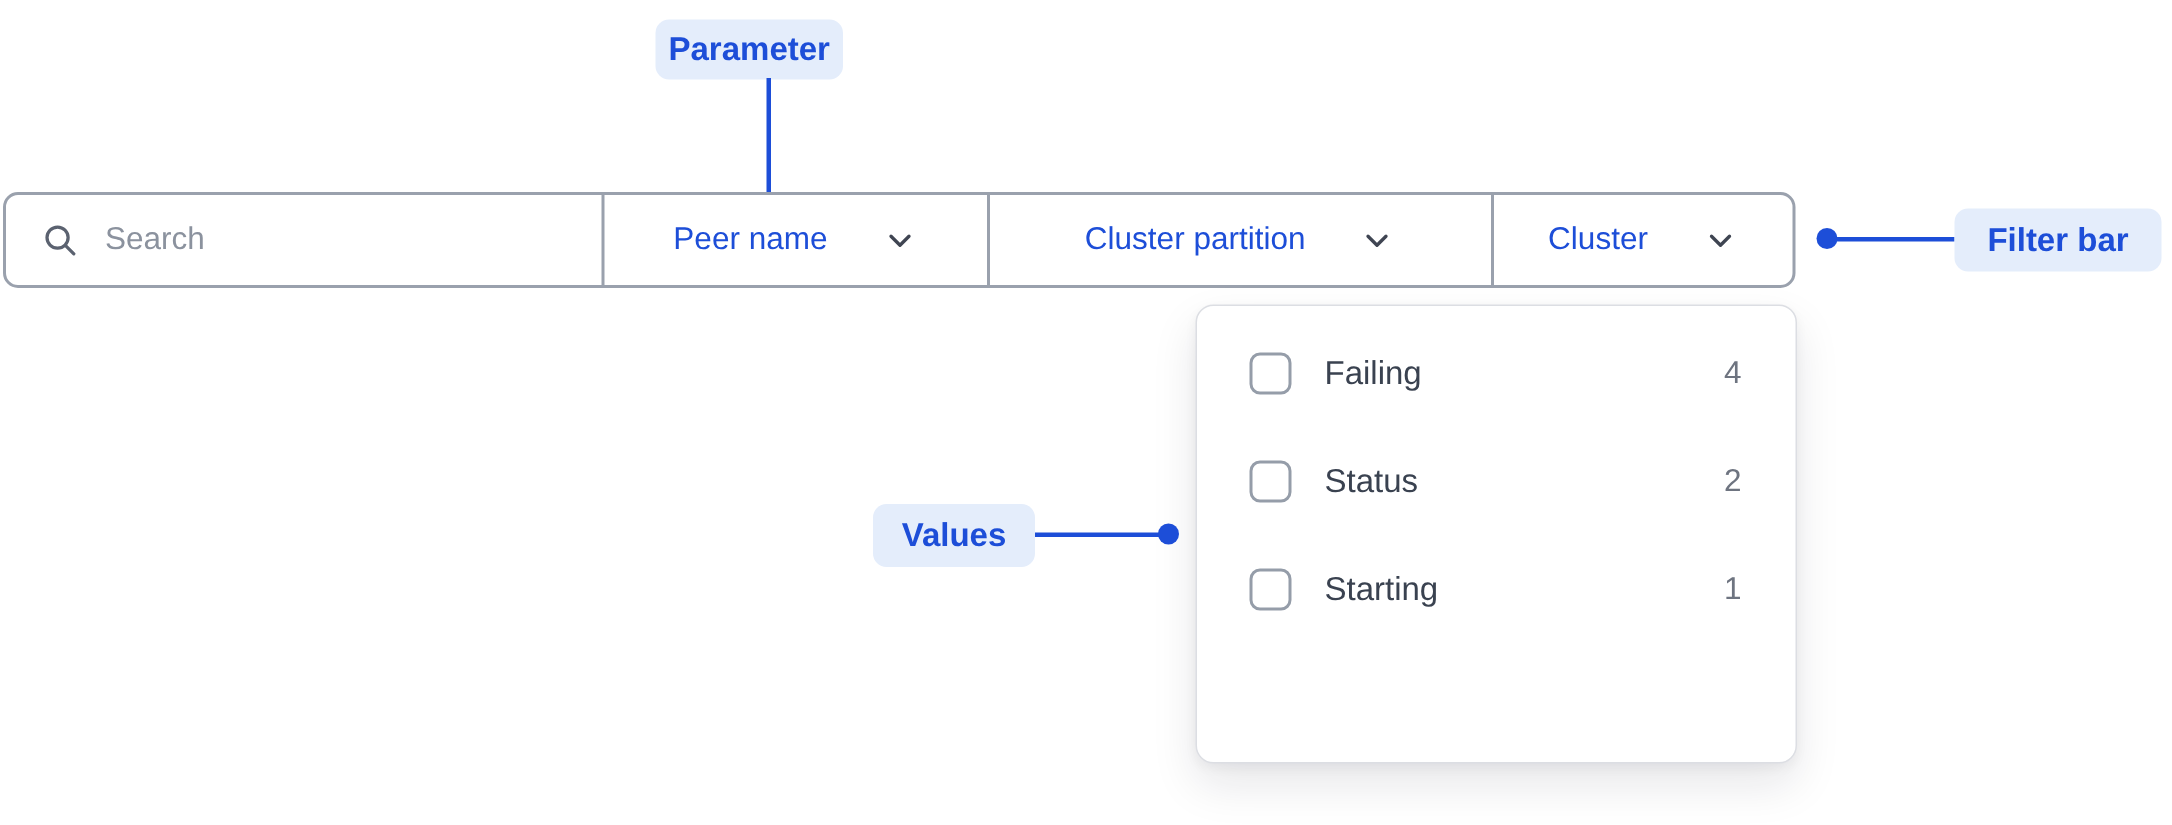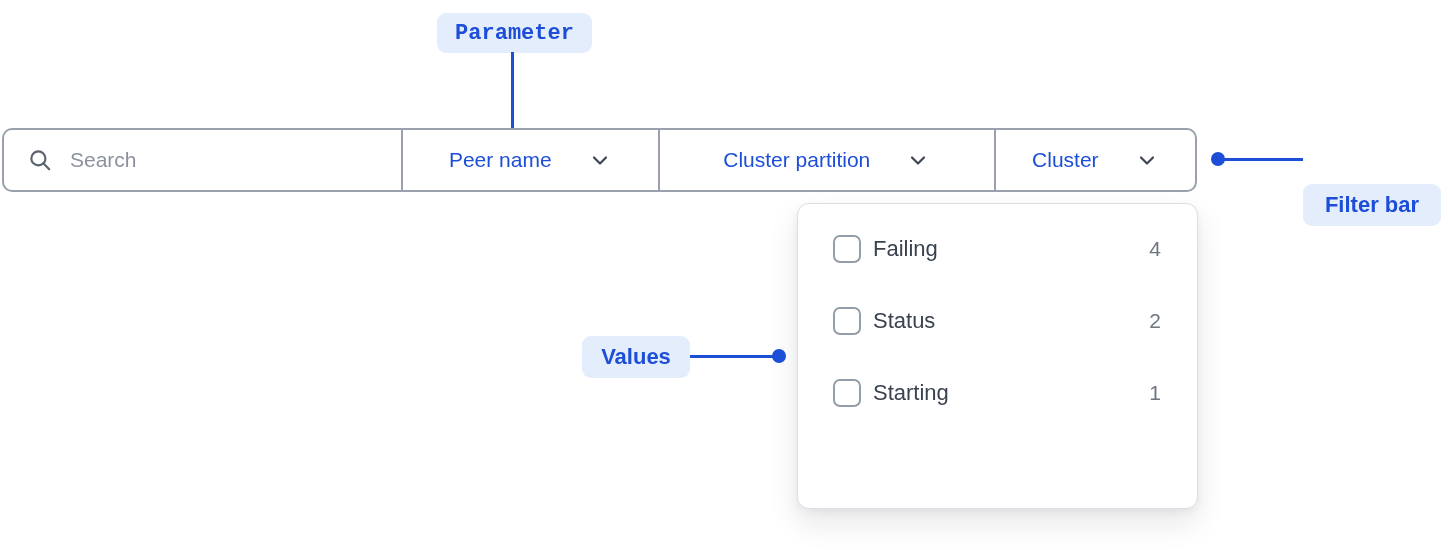--- a/index.html
+++ b/index.html
@@ -27,27 +27,27 @@
     white-space: nowrap;
   }
   .connector-line { position: absolute; background: #1d4ed8; }
   .connector-dot {
     position: absolute;
     width: 14px; height: 14px;
     border-radius: 50%;
     background: #1d4ed8;
   }
 
-  #badge-parameter { left: 437px; top: 13px; width: 155px; height: 40px; font-family: Liberation Mono, monospace; }
+  #badge-parameter { left: 437px; top: 13px; width: 125px; height: 40px; }
   #line-parameter  { left: 511px; top: 52px; width: 3px; height: 86px; }
   #dot-parameter   { left: 506px; top: 135px; }
 
   #dot-filterbar   { left: 1211px; top: 152px; }
   #line-filterbar  { left: 1218px; top: 158px; width: 85px; height: 3px; }
-  #badge-filterbar { left: 1303px; top: 139px; width: 138px; height: 42px; margin-top: 45px; }
+  #badge-filterbar { left: 1303px; top: 139px; width: 138px; height: 42px; }
 
   #badge-values { left: 582px; top: 336px; width: 108px; height: 42px; }
   #line-values  { left: 690px; top: 355px; width: 86px; height: 3px; }
   #dot-values   { left: 772px; top: 349px; }
 
   
   .filter-bar {
     position: absolute;
     left: 2px; top: 128px;
     width: 1195px; height: 64px;
@@ -103,21 +103,21 @@
     border-radius: 12px;
     box-shadow: 0 14px 30px rgba(15, 23, 42, 0.10), 0 3px 8px rgba(15, 23, 42, 0.05);
     padding: 9px 36px 9px 35px;
     display: flex;
     flex-direction: column;
   }
   .menu-item {
     height: 72px;
     display: flex;
     align-items: center;
-    gap: 12px;
+    gap: 22px;
     cursor: pointer;
   }
   .checkbox {
     width: 28px; height: 28px;
     flex: none;
     border: 2px solid #959da9;
     border-radius: 7px;
     background: #ffffff;
   }
   .mi-label { flex: 1; font-size: 22px; color: #3a4250; }

